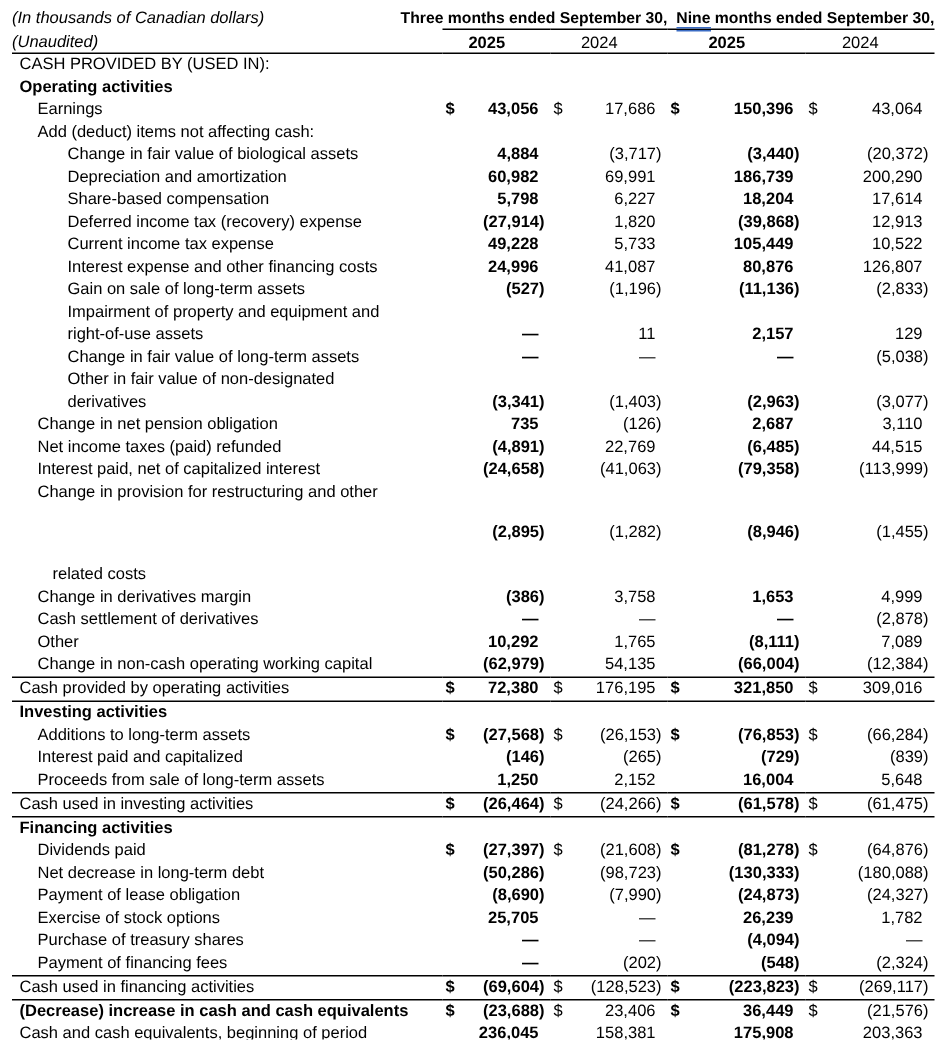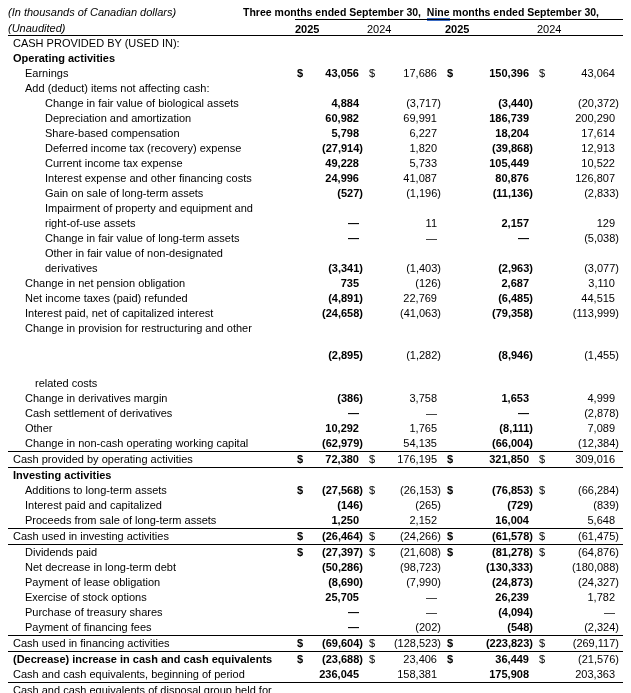--- a/index.html
+++ b/index.html
@@ -22,26 +22,26 @@
   col.c-v2  { width: 78px; }
   col.c-v3  { width: 92px; }
   col.c-v4  { width: 86px; }
 
   td { padding: 0; vertical-align: bottom; }
 
   
   td.note { font-style: italic; line-height: 14px; vertical-align: bottom; }
   td.grp  { position: relative; height: 17px; border-bottom: 1px solid #000; }
   td.grp .grp-txt {
-    position: absolute; right: 24px; bottom: 1px;
+    position: absolute; right: 0; bottom: 1px;
     white-space: nowrap; font-weight: bold; font-size: 10.5px;
   }
   .hl-word { border-bottom: 3px double #3b6cc4; margin-top: 36px; }
   tr.yearrow td { border-bottom: 1px solid #000; height: 16px; }
-  td.yr { text-align: left; padding-right: 13px; font-size: 11px; }
+  td.yr { text-align: center; padding-right: 13px; font-size: 11px; }
   td.yr.b { font-weight: bold; }
 
   
   td.lbl div { line-height: 13px; padding: 1px 0; white-space: nowrap; }
   td.lbl.ind0 { padding-left: 5px; }
   td.lbl.ind1 { padding-left: 17px; }
   td.lbl.ind2 { padding-left: 37px; }
   td.lbl div.cont { padding-left: 10px; margin-top: 40px; }
   tr.bold-label td.lbl { font-weight: bold; }
 
@@ -816,20 +816,29 @@
               <span class="val">(61,578)</span>
             </div>
           </td>
           <td class="num c3">
             <div class="cell pneg">
               <span class="cur">$</span>
               <span class="val">(61,475)</span>
             </div>
           </td>
         </tr>
+        <tr class="bold-label">
+          <td class="lbl ind0">
+            <div>Financing activities</div>
+          </td>
+          <td class="num c0"></td>
+          <td class="num c1"></td>
+          <td class="num c2"></td>
+          <td class="num c3"></td>
+        </tr>
         <tr>
           <td class="lbl ind1">
             <div>Dividends paid</div>
           </td>
           <td class="num c0">
             <div class="cell pneg">
               <span class="cur">$</span>
               <span class="val">(27,397)</span>
             </div>
           </td>

